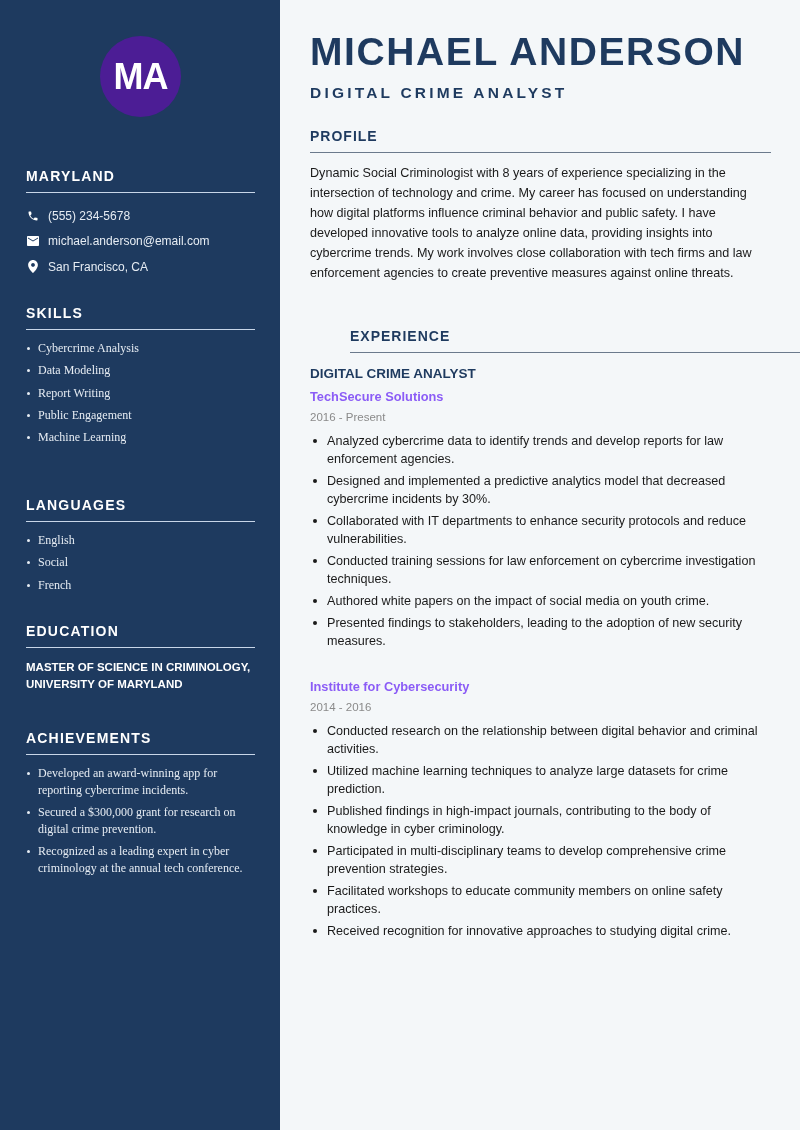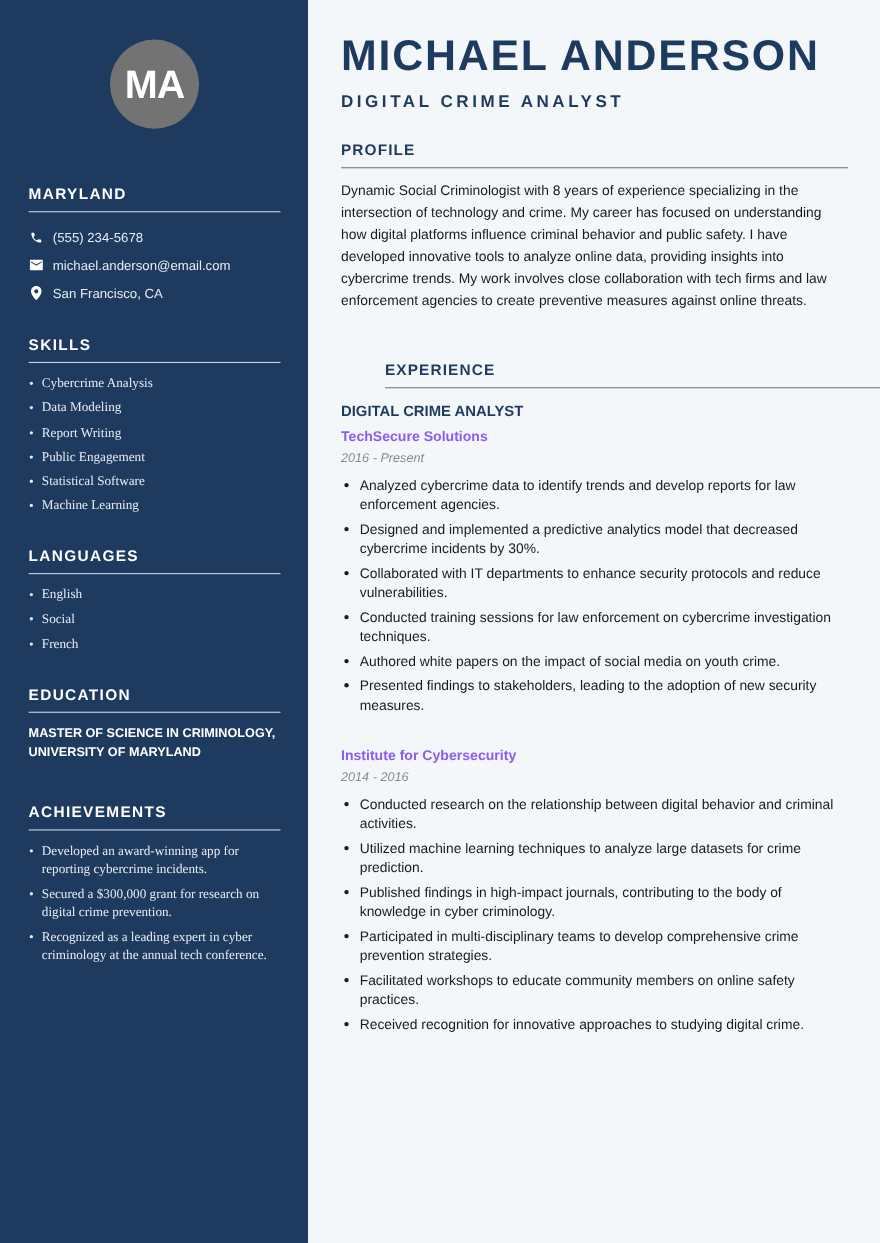--- a/index.html
+++ b/index.html
@@ -12,21 +12,21 @@
   .sidebar {
     position: absolute; left: 0; top: 0;
     width: 280px; height: 1130px;
     background: #1e3a5f;
     color: #ffffff;
     padding: 0 26px;
   }
   .avatar {
     position: absolute; left: 100px; top: 36px;
     width: 81px; height: 81px; border-radius: 50%;
-    background: #737373;
+    background: #4c1d95;
     color: #ffffff;
     font-weight: bold;
     font-size: 36px;
     display: flex; align-items: center; justify-content: center;
     letter-spacing: -1px;
   }
   .side-section { position: absolute; left: 26px; width: 229px; }
   .side-heading {
     font-size: 14px; font-weight: bold; letter-spacing: 1.2px;
     color: #ffffff;
@@ -82,21 +82,21 @@
     padding-bottom: 8px;
     border-bottom: 1.5px solid #6b7a8c;
   }
   .profile-text {
     margin-top: 10px;
     font-size: 12.6px; line-height: 20px; color: #1a1a1a;
   }
   .job { position: absolute; left: 0; width: 461px; }
   .job-title { font-size: 13.5px; font-weight: bold; color: #1e3a5f; }
   .job-company { font-size: 12.8px; font-weight: bold; color: #8b5cf6; margin-top: 8px; font-weight: 600; }
-  .job-dates { font-size: 11.5px; font-style: italic; color: #8a8a8a; margin-top: 7px; }
+  .job-dates { font-size: 11.5px; color: #8a8a8a; margin-top: 7px; }
   .job-bullets { list-style: none; margin-top: 9px; }
   .job-bullets li {
     position: relative; padding-left: 17px;
     font-size: 12.6px; line-height: 18px; color: #1a1a1a;
     margin-bottom: 4px;
   }
   .job-bullets li::before {
     content: ""; position: absolute; left: 3px; top: 7px;
     width: 4px; height: 4px; background: #1a1a1a; border-radius: 50%;
   }
@@ -139,21 +139,20 @@
     </ul>
   </section>
 
   <section class="side-section" style="top:305px;">
     <h3 class="side-heading">SKILLS</h3>
     <ul class="bullet-list">
       <li>Cybercrime Analysis</li>
       <li>Data Modeling</li>
       <li>Report Writing</li>
       <li>Public Engagement</li>
-      <li>Statistical Software</li>
       <li>Machine Learning</li>
     </ul>
   </section>
 
   <section class="side-section" style="top:497px;">
     <h3 class="side-heading">LANGUAGES</h3>
     <ul class="bullet-list">
       <li>English</li>
       <li>Social</li>
       <li>French</li>

